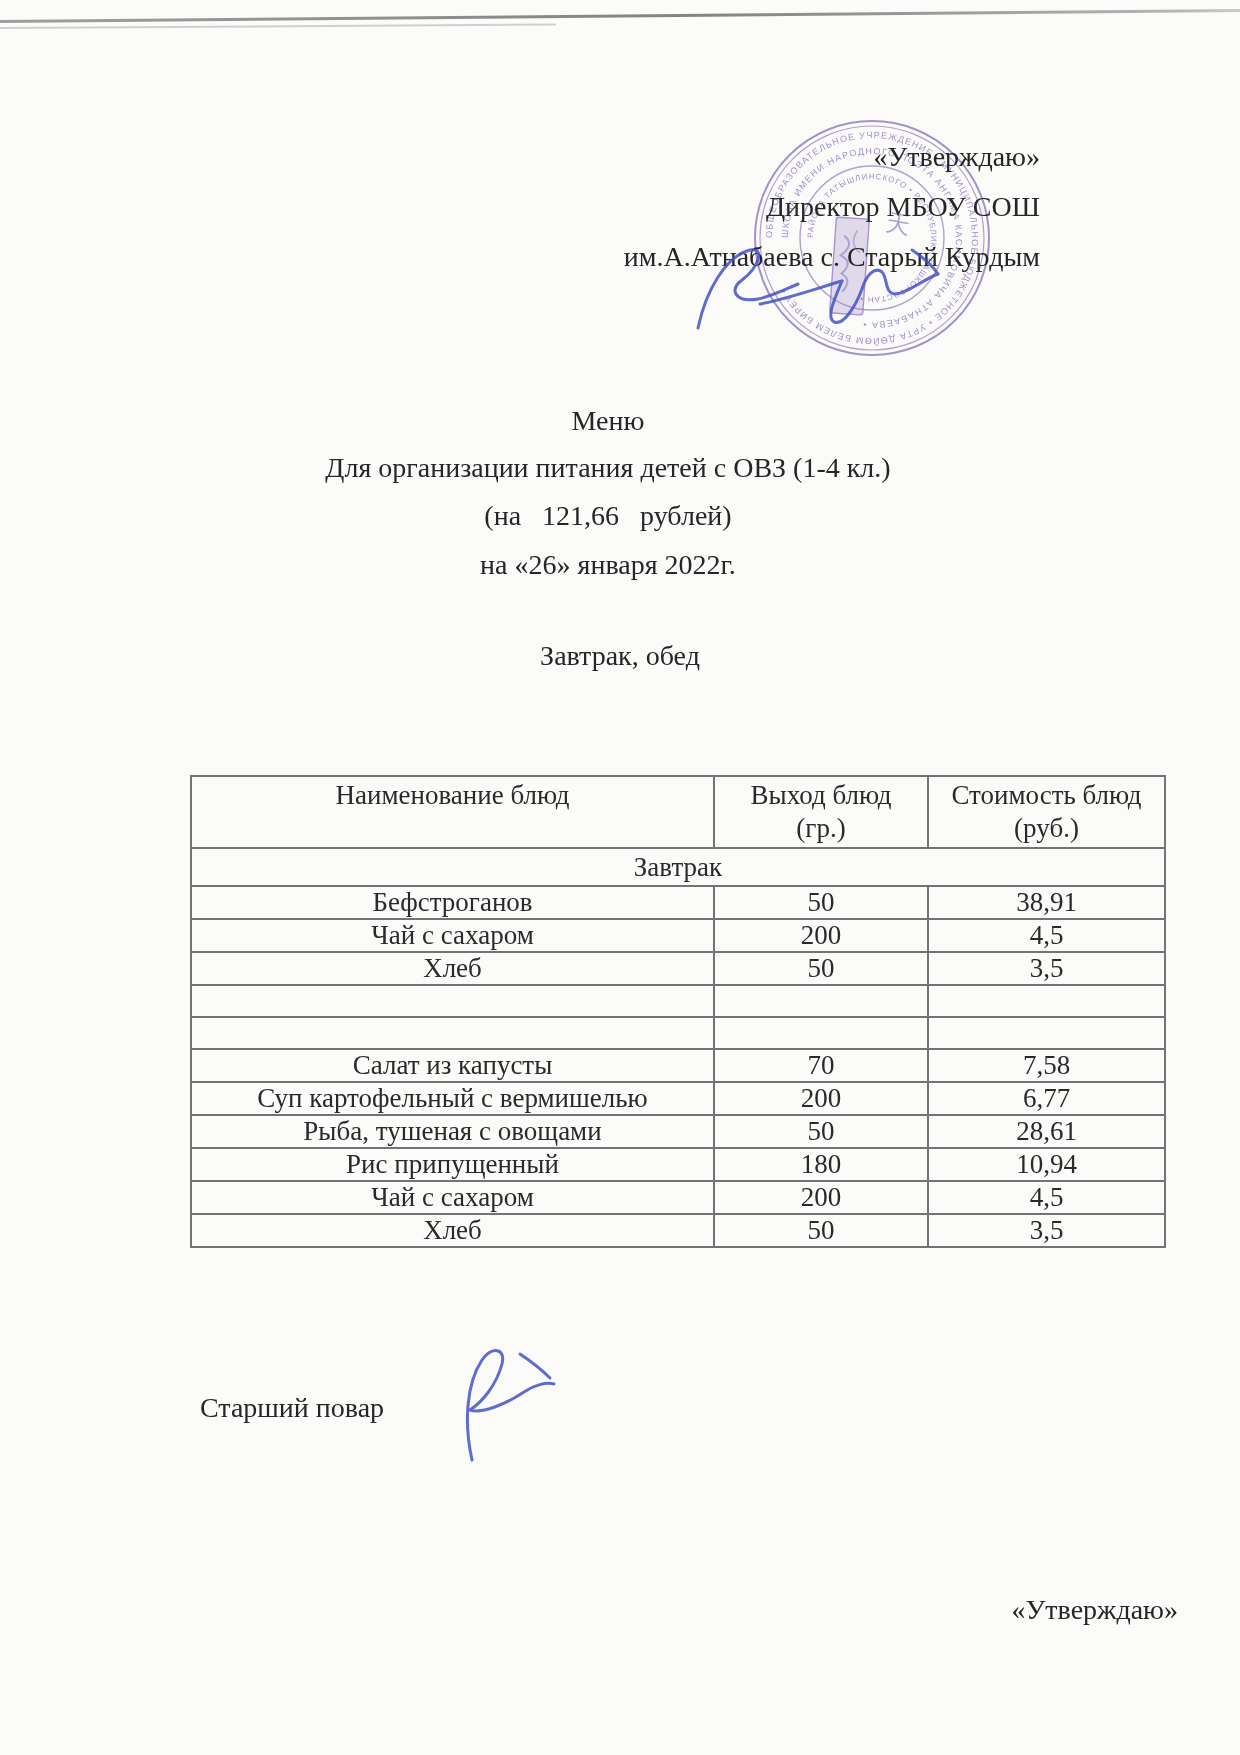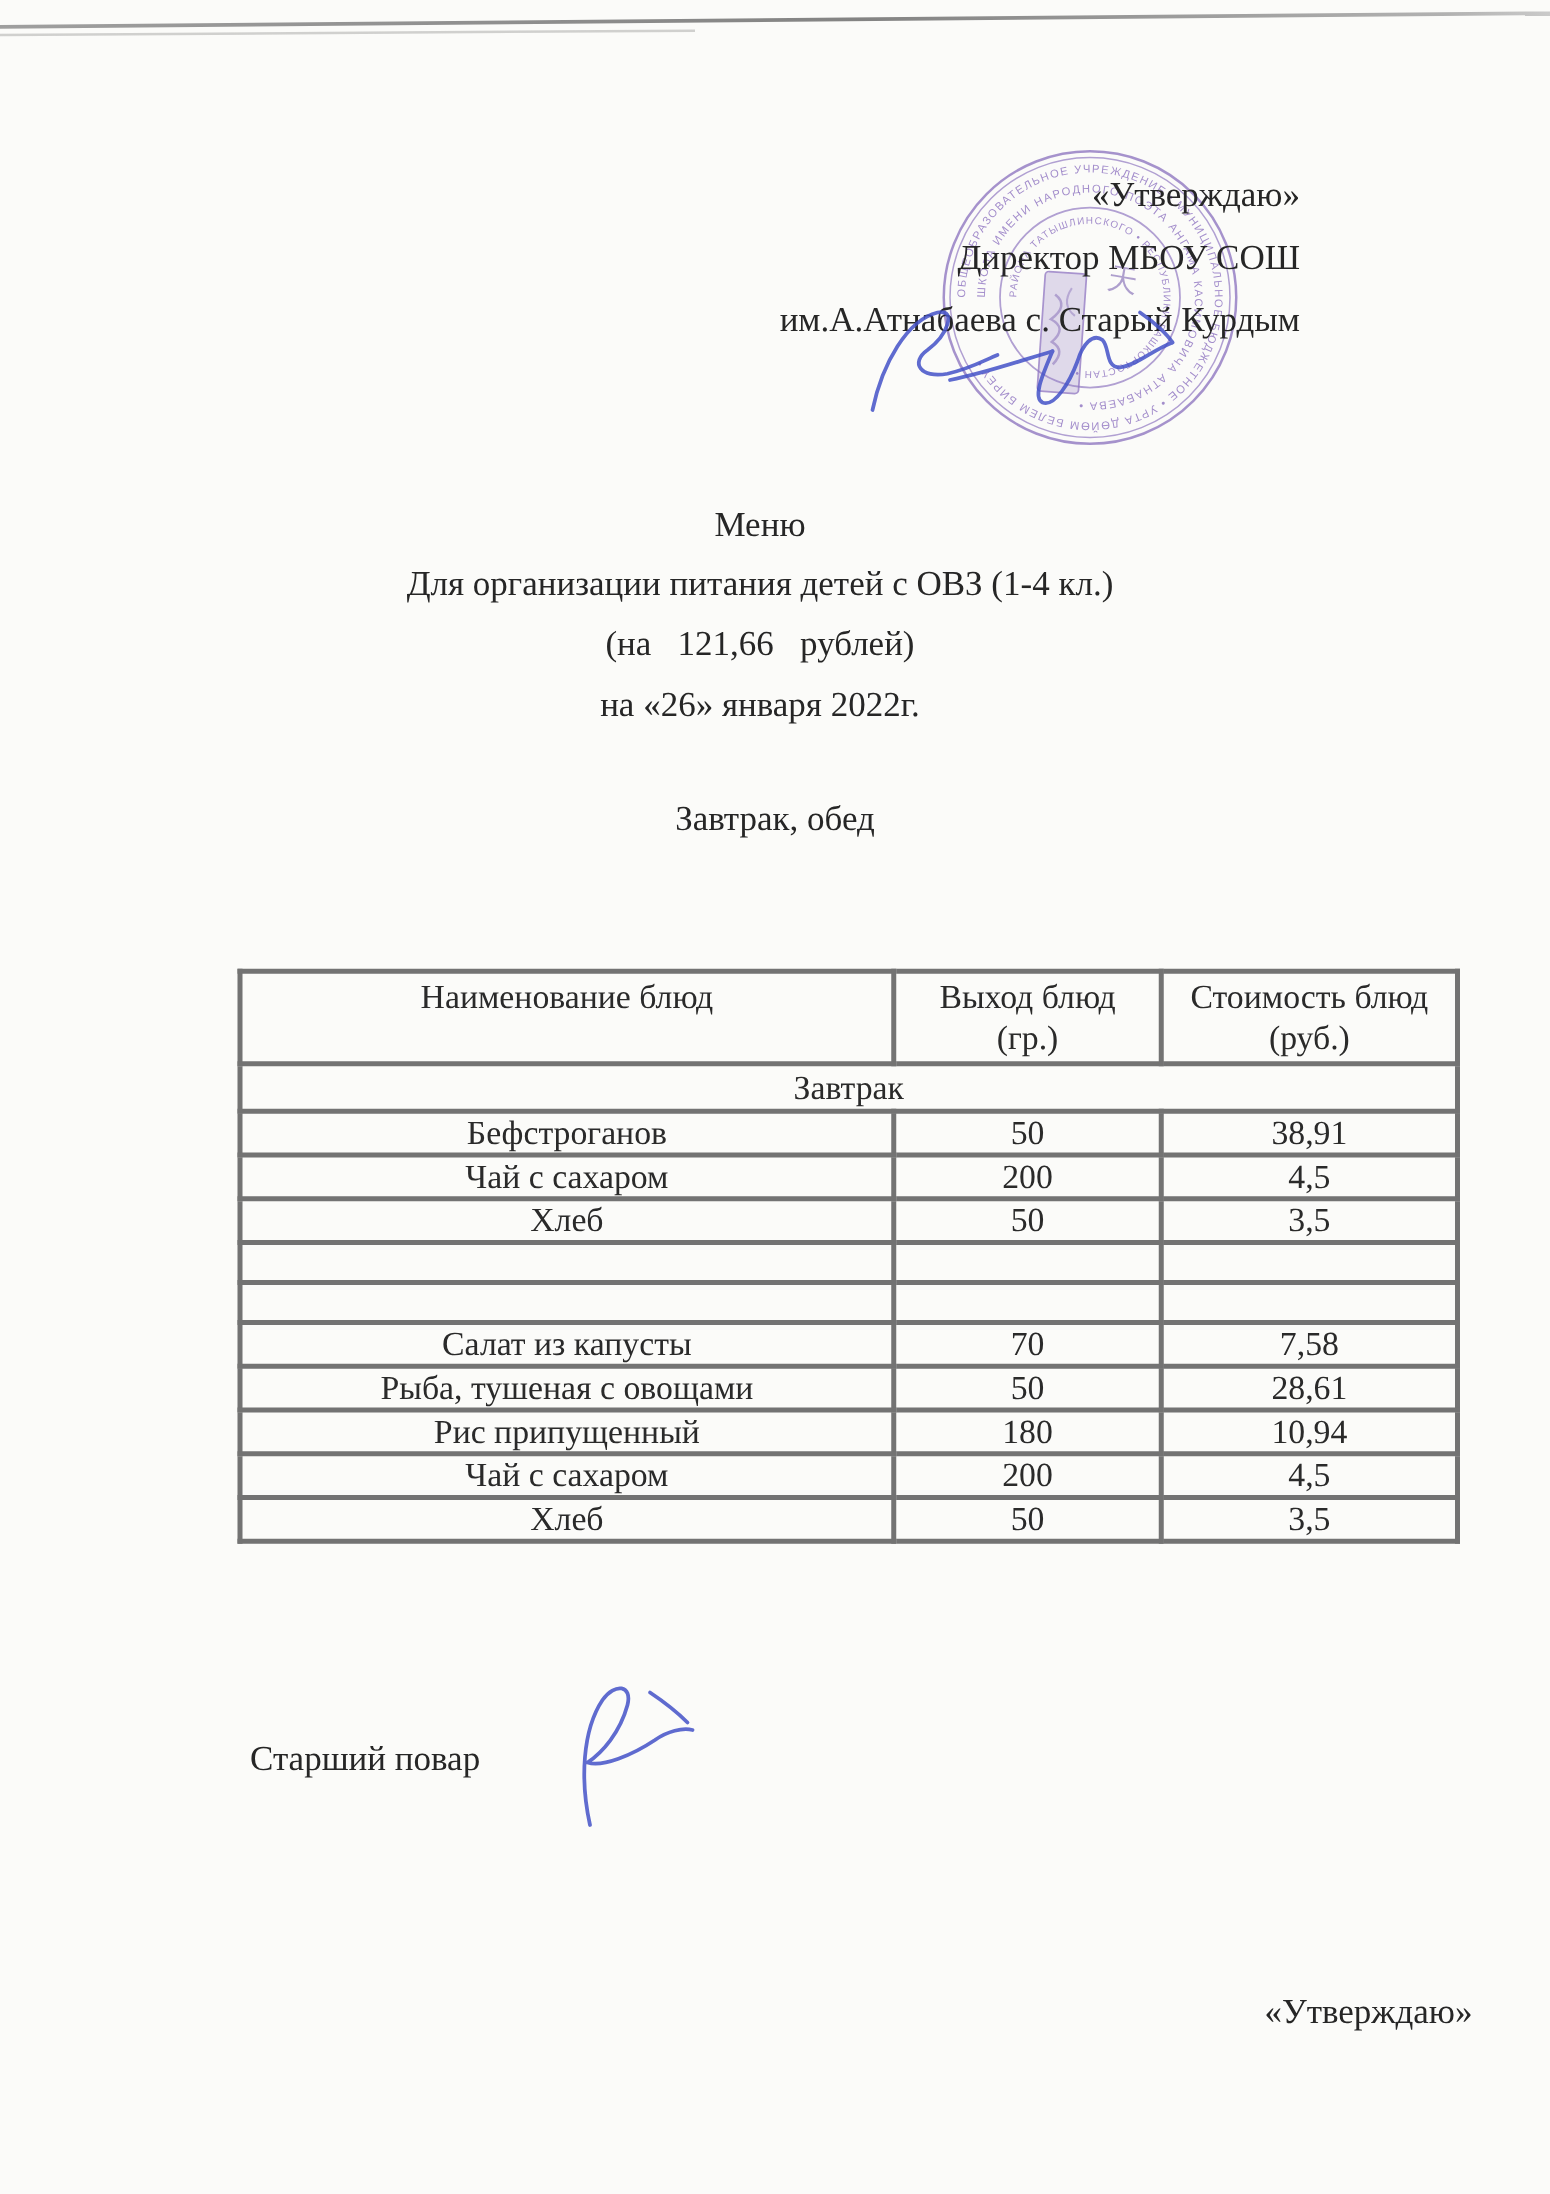--- a/index.html
+++ b/index.html
@@ -36,21 +36,21 @@
   .center-line{position:absolute;left:0;width:1216px;text-align:center;font-size:28px;white-space:pre;}
   .t-menu{top:405px;}
   .t-purpose{top:452px;}
   .t-price{top:500px;}
   .t-date{top:549px;}
   .t-caption{top:640px;margin-left:12px;}
 
   
   .table-wrap{position:absolute;left:190px;top:775px;}
   .menu-table{border-collapse:collapse;table-layout:fixed;width:974px;font-size:27px;color:#2a2a2a;}
-  .menu-table th,.menu-table td{border:4px solid #737373;text-align:center;padding:0 4px;font-weight:normal;overflow:hidden;}
+  .menu-table th,.menu-table td{border:2px solid #737373;text-align:center;padding:0 4px;font-weight:normal;overflow:hidden;}
   .menu-table th{height:68px;vertical-align:top;line-height:33px;padding-top:2px;}
   .menu-table tr.section-row{height:38px;margin-top:48px;}
   .menu-table tr.data-row{height:31px;}
   .menu-table tr.empty-row{height:32px;}
 
   .chef-label{position:absolute;left:200px;top:1392px;font-size:28px;z-index:3;}
   .approve-bottom{position:absolute;right:62px;top:1594px;font-size:28px;z-index:3;}
 </style>
 </head>
 <body>
@@ -157,20 +157,25 @@
             <td></td>
             <td></td>
             <td></td>
           </tr>
           <tr class="data-row">
             <td>Салат из капусты</td>
             <td>70</td>
             <td>7,58</td>
           </tr>
           <tr class="data-row">
+            <td>Суп картофельный с вермишелью</td>
+            <td>200</td>
+            <td>6,77</td>
+          </tr>
+          <tr class="data-row">
             <td>Рыба, тушеная с овощами</td>
             <td>50</td>
             <td>28,61</td>
           </tr>
           <tr class="data-row">
             <td>Рис припущенный</td>
             <td>180</td>
             <td>10,94</td>
           </tr>
           <tr class="data-row">

